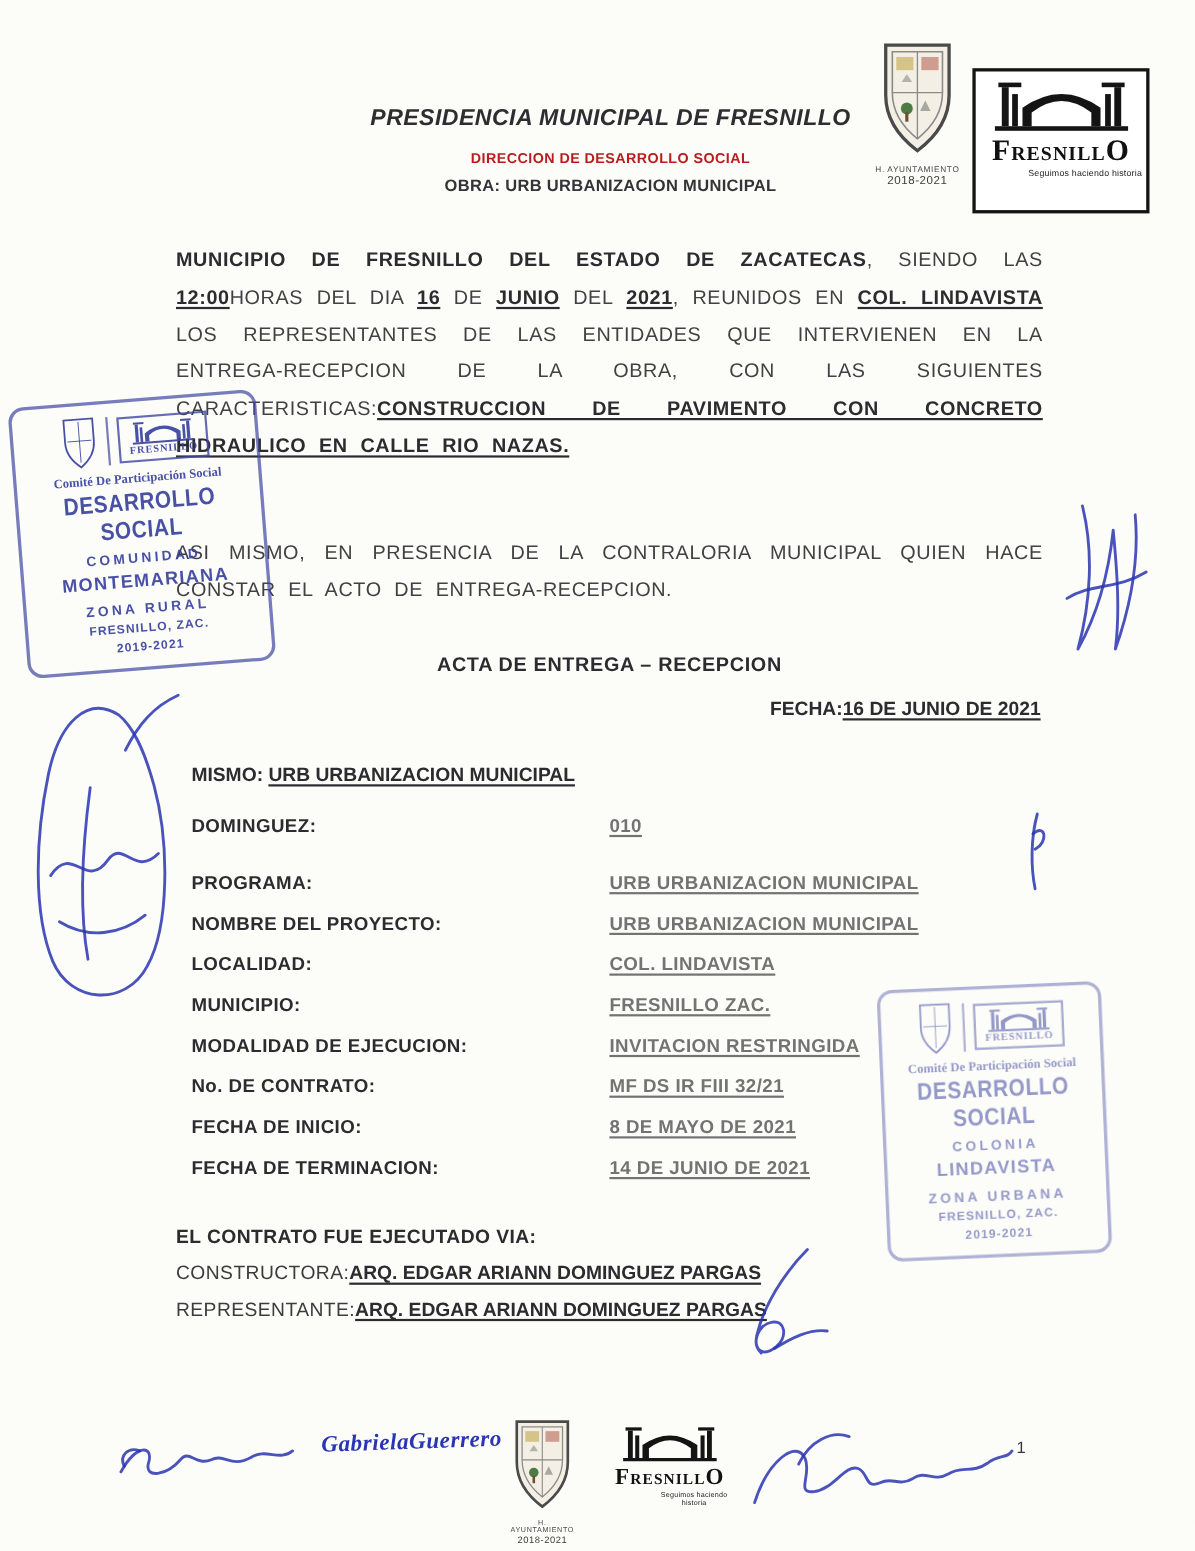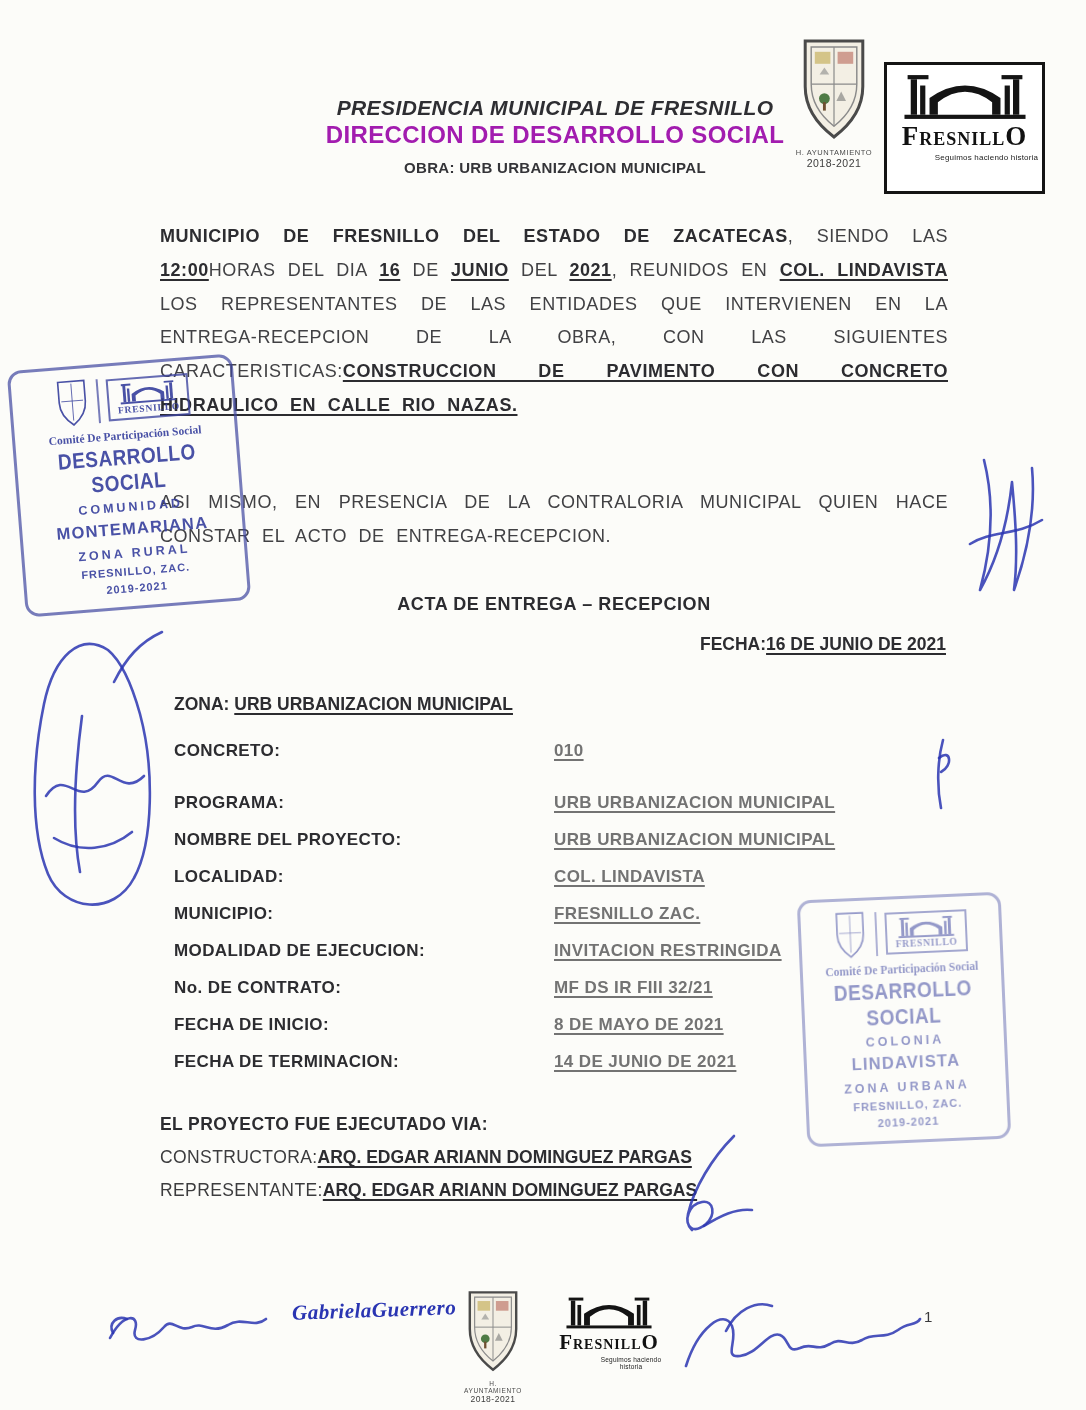--- a/index.html
+++ b/index.html
@@ -8,22 +8,22 @@
     background: #fbfbf8;
     font-family: "Liberation Sans", sans-serif;
   }
   .page {
     position: relative; width: 1086px; height: 1410px;
     background: #fcfcf9; overflow: hidden; color: #414144;
   }
 
   
   .doc-header { position: absolute; left: 255px; top: 96px; width: 600px; text-align: center; z-index: 5; }
-  .h-title { font-size: 21px; font-weight: 700; font-style: italic; color: #2e2e32; letter-spacing: .4px; margin-bottom: 1px; }
-  .h-sub   { font-size: 24px; font-weight: 700; color: #a21caf; letter-spacing: .4px; margin-bottom: 10px; }
+  .h-title { font-size: 21px; font-weight: 700; font-style: italic; color: #2e2e32; letter-spacing: .4px; margin-bottom: 16px; }
+  .h-sub   { font-size: 13px; font-weight: 700; color: #b91c1c; letter-spacing: .4px; margin-bottom: 10px; }
   .h-obra  { font-size: 15px; font-weight: 700; color: #343438; letter-spacing: .3px; }
 
   
   .crest { position: absolute; text-align: center; z-index: 10; }
   .crest-top { left: 793px; top: 36px; width: 82px; }
   .crest-top .crest-svg { width: 72px; height: 106px; }
   .crest-cap { font-size: 7.5px; letter-spacing: .6px; color: #4a4a4a; margin-top: 2px; }
   .crest-years { font-size: 10.5px; color: #3c3c3c; letter-spacing: .5px; }
 
   .fres-box {
@@ -176,25 +176,25 @@
   </div>
 
   <p class="body-text intro"><span class="b">MUNICIPIO DE FRESNILLO DEL ESTADO DE ZACATECAS</span><span>, SIENDO LAS </span><span class="bu">12:00</span><span>HORAS DEL DIA </span><span class="bu">16</span><span> DE </span><span class="bu">JUNIO</span><span> DEL </span><span class="bu">2021</span><span>, REUNIDOS EN </span><span class="bu">COL. LINDAVISTA</span><span> LOS REPRESENTANTES DE LAS ENTIDADES QUE INTERVIENEN EN LA ENTREGA-RECEPCION DE LA OBRA, CON LAS SIGUIENTES CARACTERISTICAS:</span><span class="bu">CONSTRUCCION DE PAVIMENTO CON CONCRETO HIDRAULICO EN CALLE RIO NAZAS.</span></p>
 
   <p class="body-text asi">ASI MISMO, EN PRESENCIA DE LA CONTRALORIA MUNICIPAL QUIEN HACE CONSTAR EL ACTO DE ENTREGA-RECEPCION.</p>
 
   <div class="acta-title">ACTA DE ENTREGA – RECEPCION</div>
 
   <div class="fecha-line"><span class="b">FECHA:</span><span class="bu">16 DE JUNIO DE 2021</span></div>
 
-  <div class="obra-line"><span class="b">ZONA: </span><span class="bu">URB URBANIZACION MUNICIPAL</span></div>
+  <div class="obra-line"><span class="b">MISMO: </span><span class="bu">URB URBANIZACION MUNICIPAL</span></div>
 
   <div class="details">
     <div class="drow first">
-        <div class="dlabel">CONCRETO:</div>
+        <div class="dlabel">DOMINGUEZ:</div>
         <div class="dvalue">010</div>
       </div>
     <div class="drow">
         <div class="dlabel">PROGRAMA:</div>
         <div class="dvalue">URB URBANIZACION MUNICIPAL</div>
       </div>
     <div class="drow">
         <div class="dlabel">NOMBRE DEL PROYECTO:</div>
         <div class="dvalue">URB URBANIZACION MUNICIPAL</div>
       </div>
@@ -218,21 +218,21 @@
         <div class="dlabel">FECHA DE INICIO:</div>
         <div class="dvalue">8 DE MAYO DE 2021</div>
       </div>
     <div class="drow">
         <div class="dlabel">FECHA DE TERMINACION:</div>
         <div class="dvalue">14 DE JUNIO DE 2021</div>
       </div>
   </div>
 
   <div class="execution">
-    <div class="exec-heading">EL PROYECTO FUE EJECUTADO VIA:</div>
+    <div class="exec-heading">EL CONTRATO FUE EJECUTADO VIA:</div>
     <div><span class="exec-label">CONSTRUCTORA:</span><span class="bu">ARQ. EDGAR ARIANN DOMINGUEZ PARGAS</span></div>
     <div><span class="exec-label">REPRESENTANTE:</span><span class="bu">ARQ. EDGAR ARIANN DOMINGUEZ PARGAS</span></div>
   </div>
 
 
   <div class="stamp stamp-left">
     <div class="stamp-logos">
       <svg class="stamp-crest">
           <use href="#sym-crest-line"></use>
         </svg>

